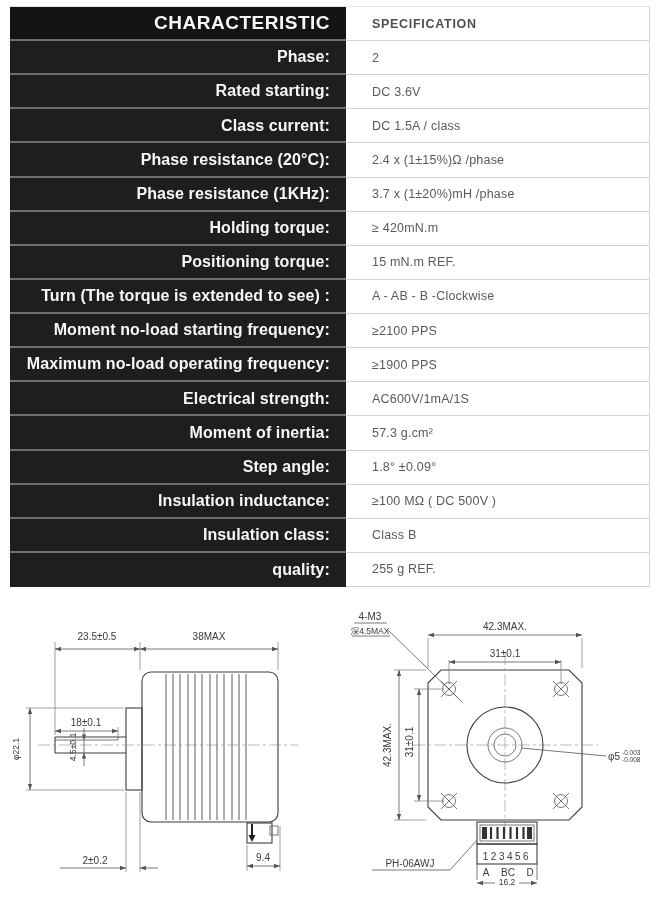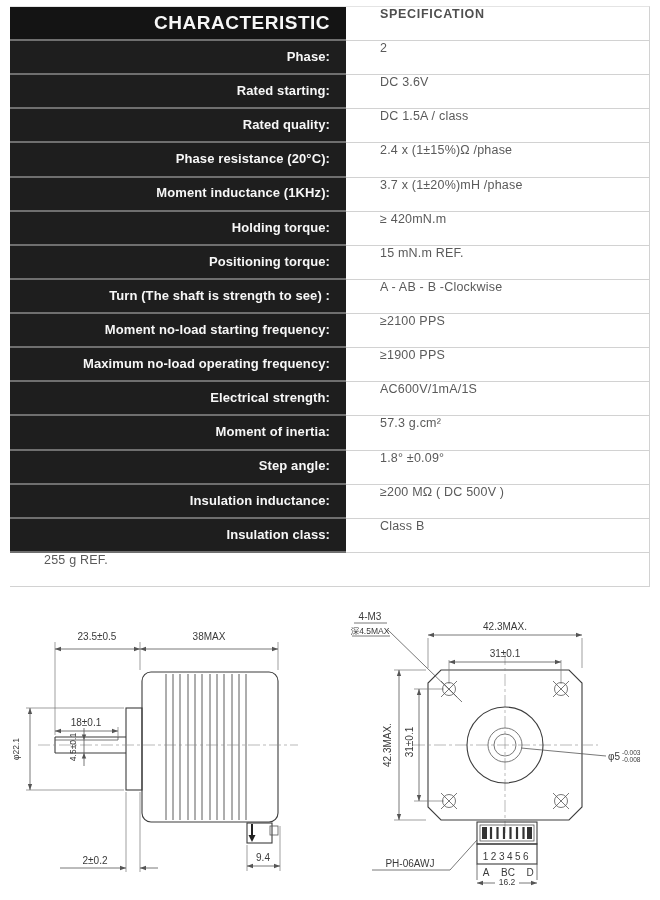--- a/index.html
+++ b/index.html
@@ -16,27 +16,27 @@
   }
   .row{display:flex;min-height:0;}
   .cell-label{
     width:336px;flex:0 0 336px;background:#1e1e1e;
     display:flex;align-items:center;justify-content:flex-end;
     padding-right:16px;box-sizing:border-box;
     border-bottom:2px solid #6f6f6f;
   }
   .row:last-child .cell-label{border-bottom:none;}
   .cell-label span{
-    color:#f7f7f7;font-weight:700;font-size:13px;line-height:1.1;
+    color:#f7f7f7;font-weight:700;font-size:16px;line-height:1.1;
     text-align:right;letter-spacing:.1px;
   }
   .cell-value{
     flex:1;background:#ffffff;
-    display:flex;align-items:flex-start;justify-content:flex-start;
-    padding-left:34px;box-sizing:border-box;
+    display:flex;align-items:center;justify-content:flex-start;
+    padding-left:26px;box-sizing:border-box;
     border-bottom:1px solid #d2d2d2;
   }
   .cell-value span{color:#5a5a5a;font-size:12.5px;letter-spacing:.2px;}
   .row.header .cell-label{background:#141414;}
   .row.header .cell-label span{font-size:19px;letter-spacing:.5px;}
   .row.header .cell-value span{color:#4f4f4f;font-weight:600;font-size:12.5px;letter-spacing:.7px;}
   
   #drawings{position:absolute;left:0;top:590px;}
   svg text{fill:#3a3a3a;font-family:"Liberation Sans",sans-serif;font-size:10px;}
   .out{stroke:#3d3d3d;stroke-width:1.1;fill:none;}
@@ -75,39 +75,39 @@
     <div class="cell-label">
       <span>Rated starting:</span>
     </div>
     <div class="cell-value">
       <span>DC  3.6V</span>
     </div>
   </div>
 
   <div class="row">
     <div class="cell-label">
-      <span>Rated quality:</span>
+      <span>Class current:</span>
     </div>
     <div class="cell-value">
       <span>DC 1.5A / class</span>
     </div>
   </div>
 
   <div class="row">
     <div class="cell-label">
       <span>Phase resistance (20°C):</span>
     </div>
     <div class="cell-value">
       <span>2.4 x (1±15%)Ω /phase</span>
     </div>
   </div>
 
   <div class="row">
     <div class="cell-label">
-      <span>Moment inductance (1KHz):</span>
+      <span>Phase resistance (1KHz):</span>
     </div>
     <div class="cell-value">
       <span>3.7 x (1±20%)mH /phase</span>
     </div>
   </div>
 
   <div class="row">
     <div class="cell-label">
       <span>Holding torque:</span>
     </div>
@@ -120,21 +120,21 @@
     <div class="cell-label">
       <span>Positioning torque:</span>
     </div>
     <div class="cell-value">
       <span>15 mN.m REF.</span>
     </div>
   </div>
 
   <div class="row">
     <div class="cell-label">
-      <span>Turn (The shaft is strength to see) :</span>
+      <span>Turn (The torque is extended to see) :</span>
     </div>
     <div class="cell-value">
       <span>A - AB - B -Clockwise</span>
     </div>
   </div>
 
   <div class="row">
     <div class="cell-label">
       <span>Moment no-load starting frequency:</span>
     </div>
@@ -177,34 +177,37 @@
     <div class="cell-value">
       <span>1.8° ±0.09°</span>
     </div>
   </div>
 
   <div class="row">
     <div class="cell-label">
       <span>Insulation inductance:</span>
     </div>
     <div class="cell-value">
-      <span>≥200 MΩ ( DC 500V )</span>
+      <span>≥100 MΩ ( DC 500V )</span>
     </div>
   </div>
 
   <div class="row">
     <div class="cell-label">
       <span>Insulation class:</span>
     </div>
     <div class="cell-value">
       <span>Class B</span>
     </div>
   </div>
 
   <div class="row">
+    <div class="cell-label">
+      <span>quality:</span>
+    </div>
     <div class="cell-value">
       <span>255 g REF.</span>
     </div>
   </div>
 </div>
 
 <svg id="drawings" width="660" height="310" viewBox="0 0 660 310">
   <defs>
     <marker id="arw" viewBox="0 0 10 10" refX="9" refY="5" markerWidth="9" markerHeight="9" orient="auto-start-reverse">
       <path d="M0,1.8 L9,5 L0,8.2 z" fill="#555"></path>

